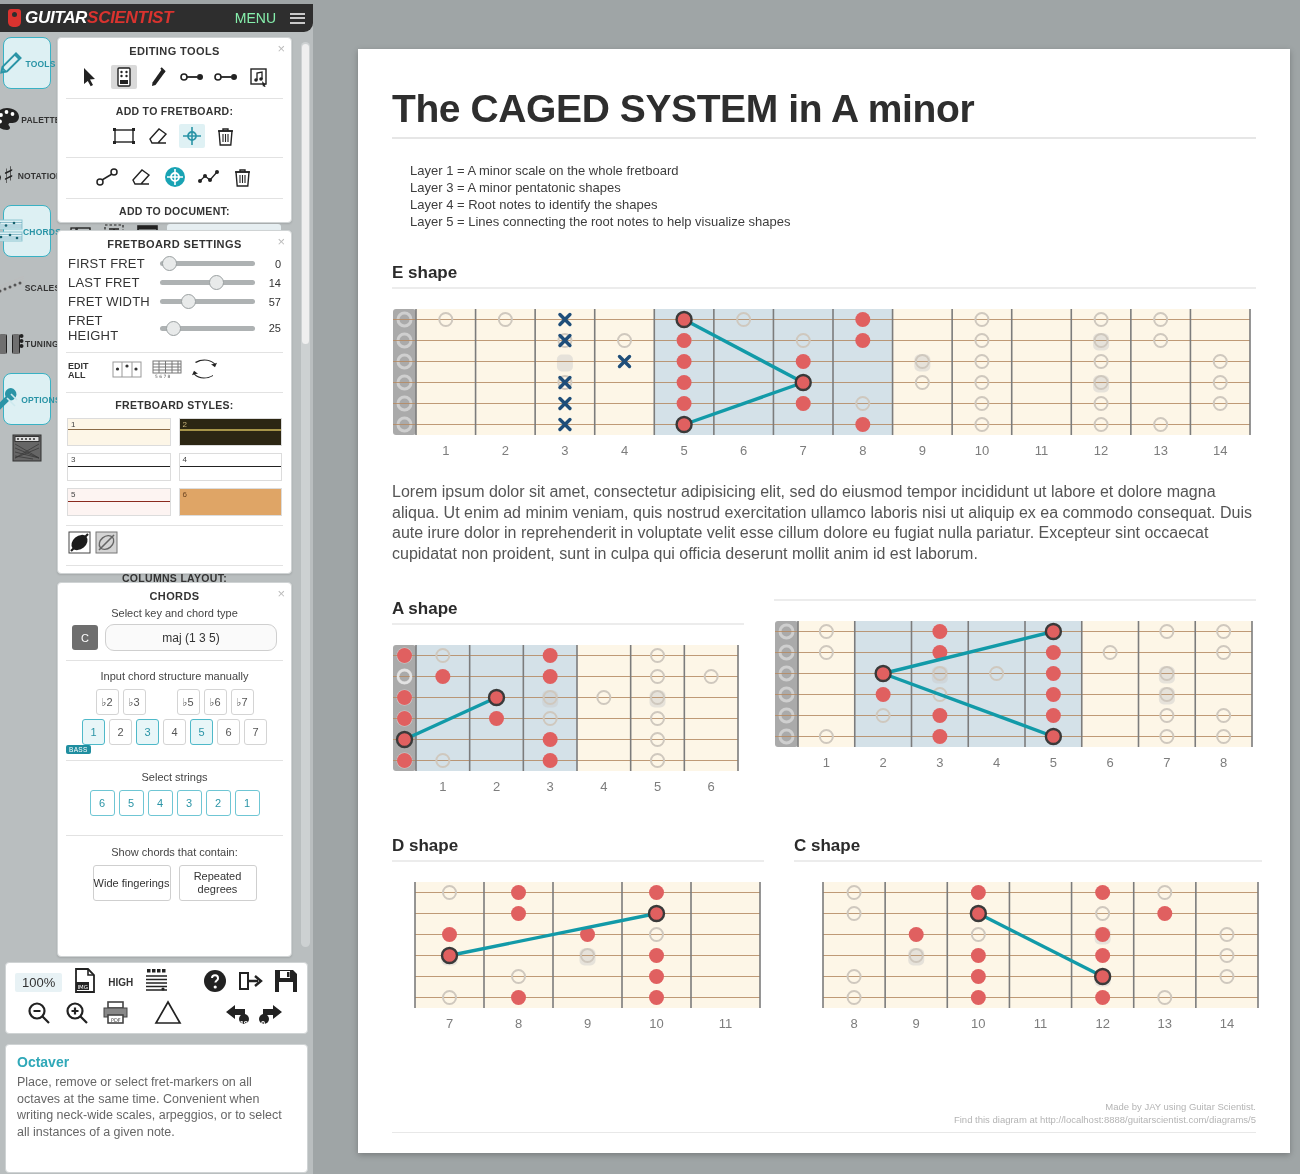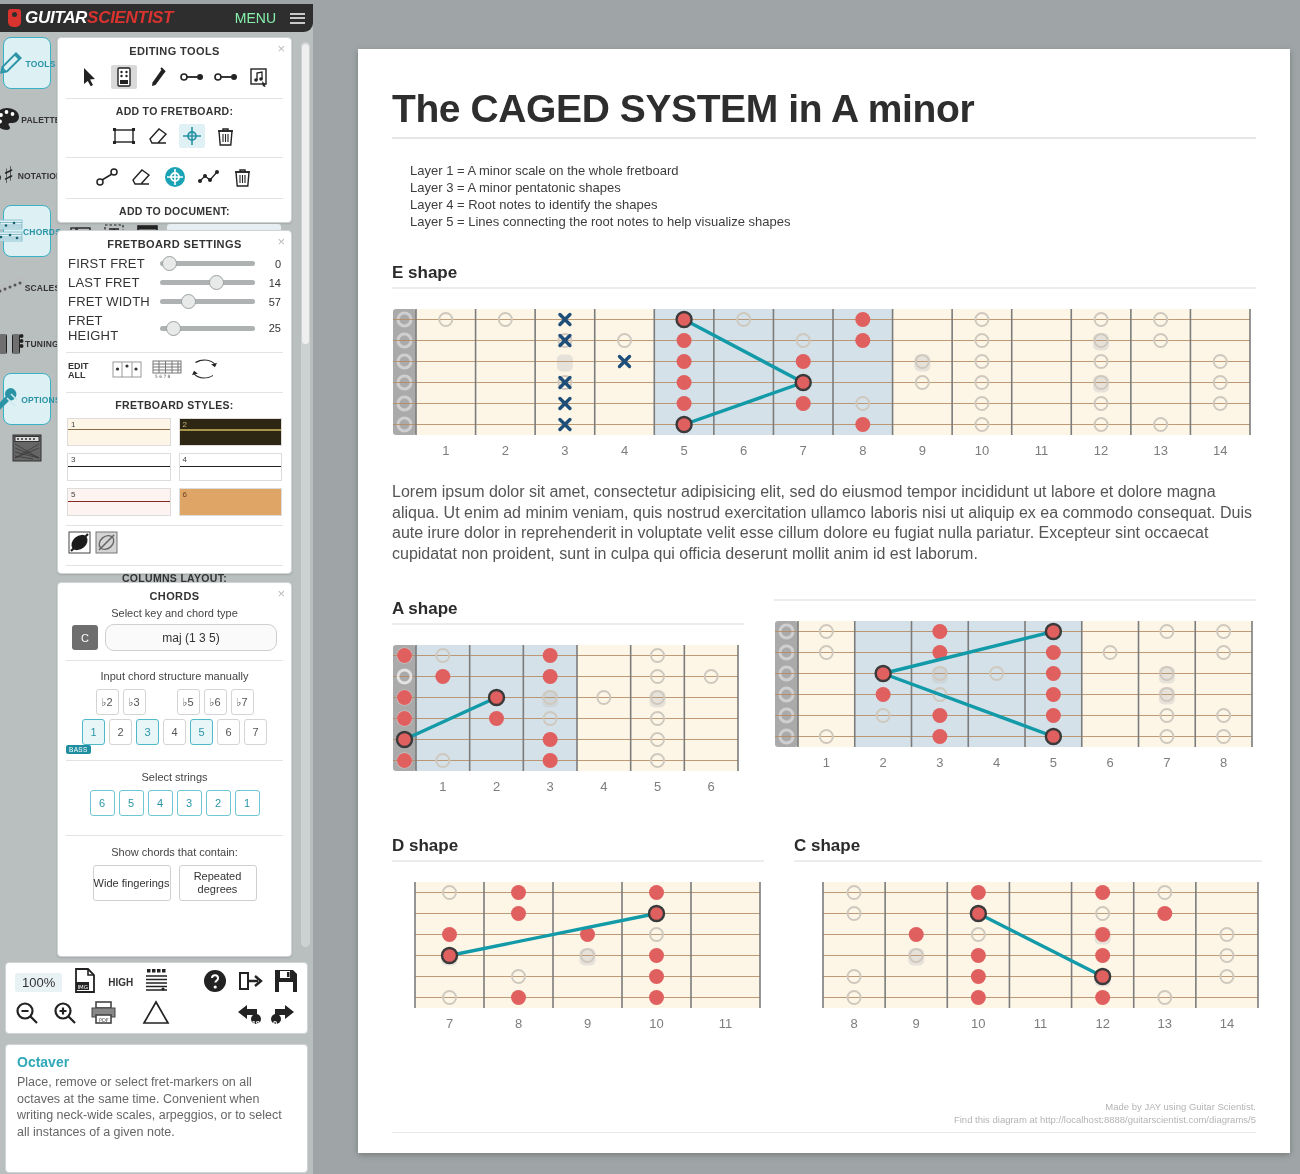--- a/index.html
+++ b/index.html
@@ -650,21 +650,21 @@
               <path d="M10 12h10M17 7l6 5-6 5" fill="none" stroke="#222" stroke-width="2.4"></path>
             </svg></span>
         <span><svg width="24" height="24" viewBox="0 0 24 24">
               <path d="M1 1h18l4 4v18H1z" fill="#222"></path>
               <rect x="6" y="2" width="10" height="7" fill="#fff"></rect>
               <rect x="13" y="3" width="2.5" height="5" fill="#222"></rect>
               <rect x="5" y="13" width="14" height="10" fill="#fff"></rect>
             </svg></span>
       </span>
     </div>
-    <div style="display:flex;align-items:center;padding:3px 9px 0;gap:14px;">
+    <div style="display:flex;align-items:center;padding:3px 21px 0;gap:14px;">
       <span><svg width="24" height="24" viewBox="0 0 24 24">
             <circle cx="10" cy="10" r="7.5" fill="none" stroke="#222" stroke-width="2.2"></circle>
             <path d="M6.5 10h7M15 15l7 7" stroke="#222" stroke-width="2.2"></path>
           </svg></span>
       <span><svg width="24" height="24" viewBox="0 0 24 24">
             <circle cx="10" cy="10" r="7.5" fill="none" stroke="#222" stroke-width="2.2"></circle>
             <path d="M6.5 10h7M10 6.5v7M15 15l7 7" stroke="#222" stroke-width="2.2"></path>
           </svg></span>
       <span><svg width="25" height="23" viewBox="0 0 25 23">
             <rect x="5" y="1" width="15" height="6" fill="none" stroke="#444" stroke-width="1.6"></rect>

